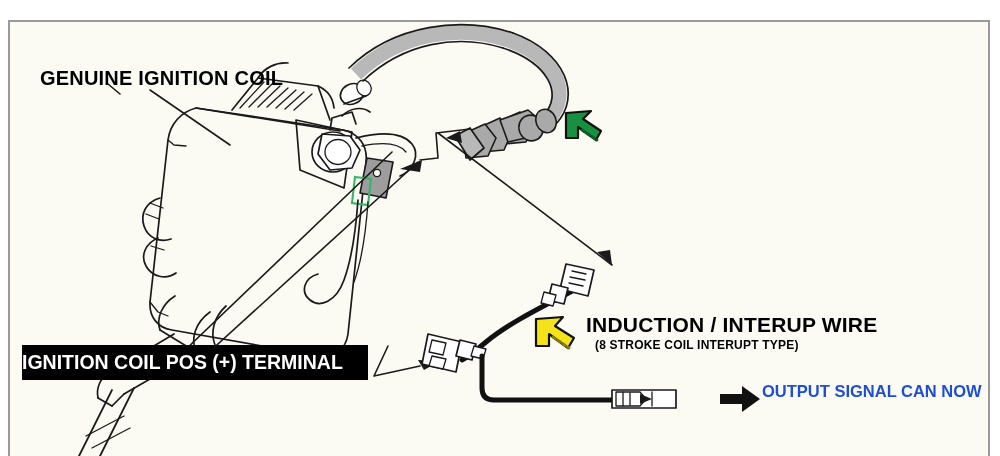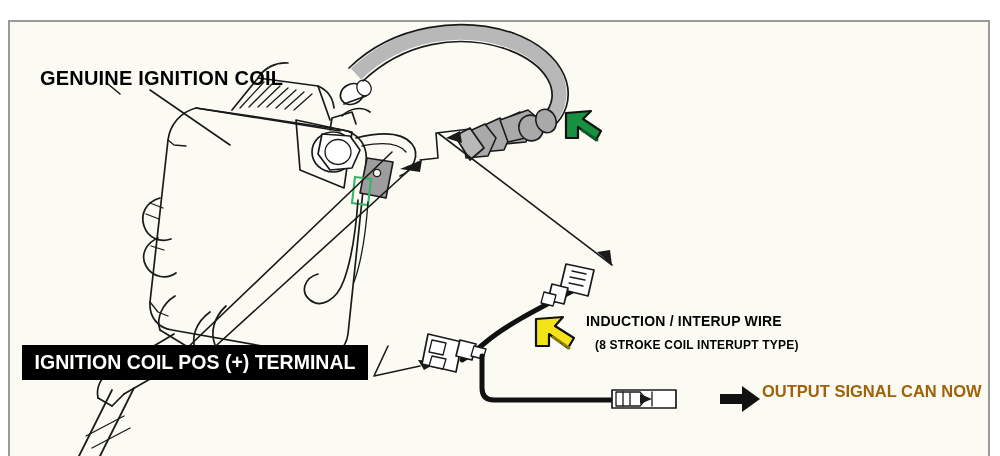--- a/index.html
+++ b/index.html
@@ -6,27 +6,27 @@
   body{width:1000px;height:456px;overflow:hidden;
        font-family:"Liberation Sans","DejaVu Sans",sans-serif;}
   #frame{position:absolute;left:0;top:0;width:1000px;height:368px;background:#ffffff;margin-top:12px;}
   #panel{position:absolute;left:8px;top:8px;width:982px;height:440px;
          background:#fbfbf4;border:2px solid #9a9a9a;box-sizing:border-box;}
   #art{position:absolute;left:0;top:0;width:1000px;height:456px;}
   .lbl{position:absolute;color:#000;font-weight:bold;letter-spacing:.2px;
        white-space:nowrap;line-height:1.05;}
   #lbl-coil{left:40px;top:56px;font-size:20px;}
   #lbl-pos{left:606px;top:110px;font-size:21px;}
-  #lbl-ind{left:586px;top:302px;font-size:14px;}
+  #lbl-ind{left:586px;top:302px;font-size:21px;}
   #lbl-ind-sub{left:595px;top:327px;font-size:12px;font-weight:bold;}
   #banner{position:absolute;left:22px;top:333px;width:346px;height:35px;
-          background:#000;display:flex;align-items:center;justify-content:center;}
+          background:#000;display:flex;align-items:center;justify-content:flex-start;}
   #banner span{color:#fff;font-size:19.5px;font-weight:bold;white-space:nowrap;}
   #out{position:absolute;left:762px;top:369px;font-size:16.5px;font-weight:bold;
-       color:#a16207;line-height:1.28;}
+       color:#1d4ed8;line-height:1.28;}
   #out div{white-space:nowrap;}
 </style>
 </head>
 <body>
 
 <div id="frame">
   <div id="panel"></div>
 
   <svg id="art" viewBox="0 0 1000 456">
     <defs>

